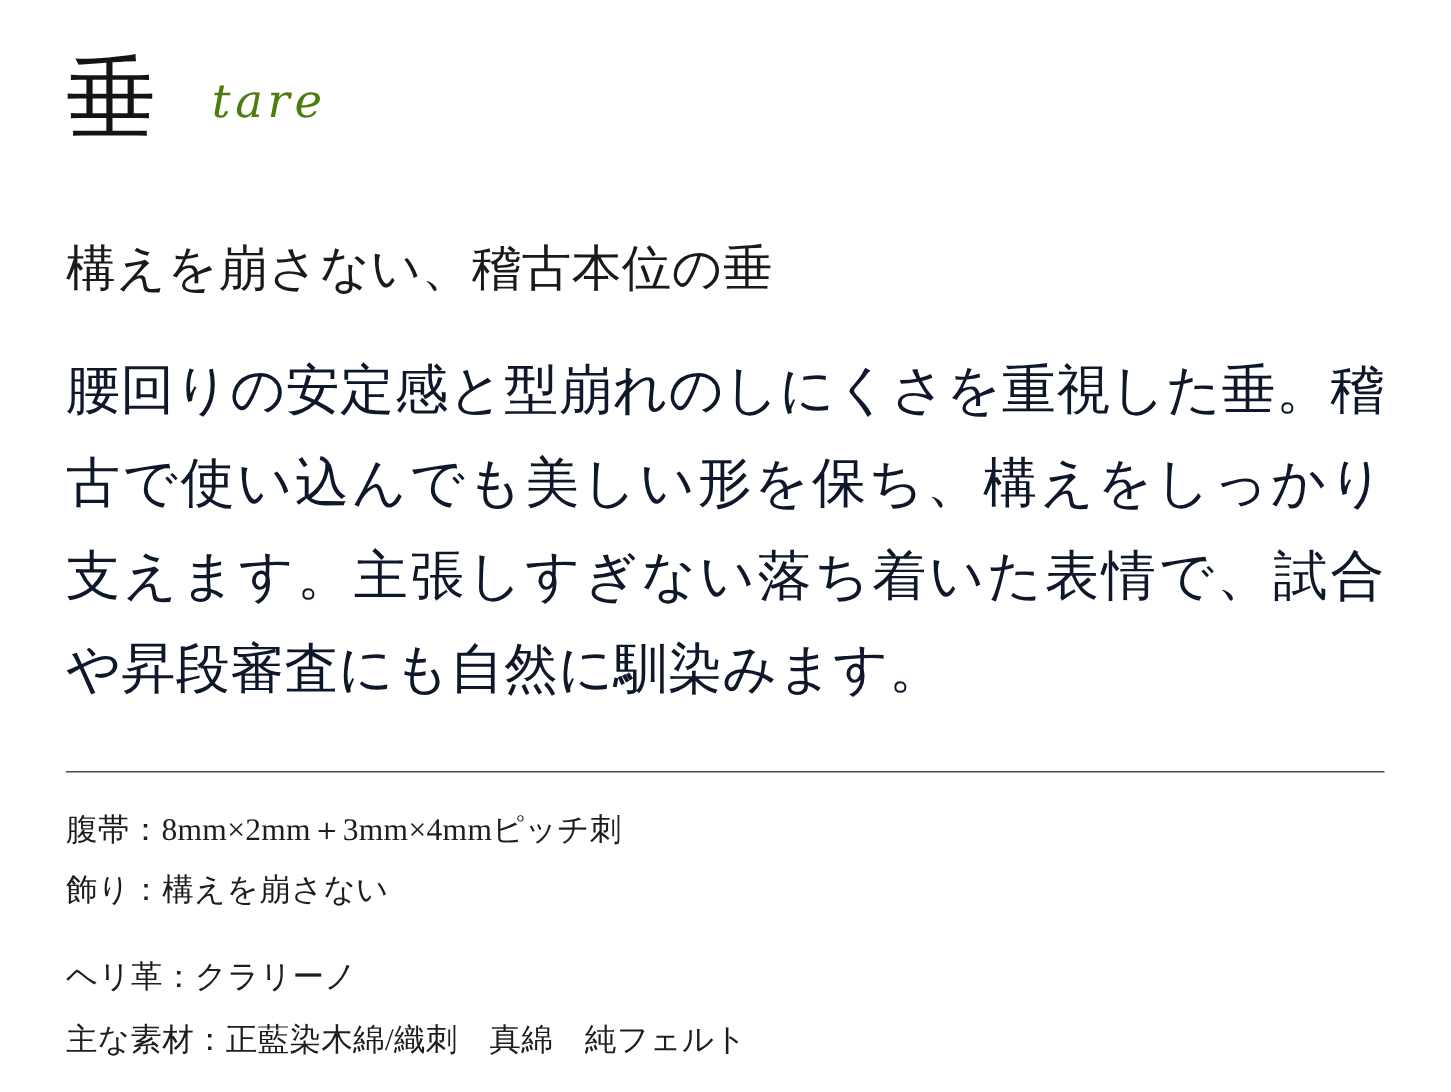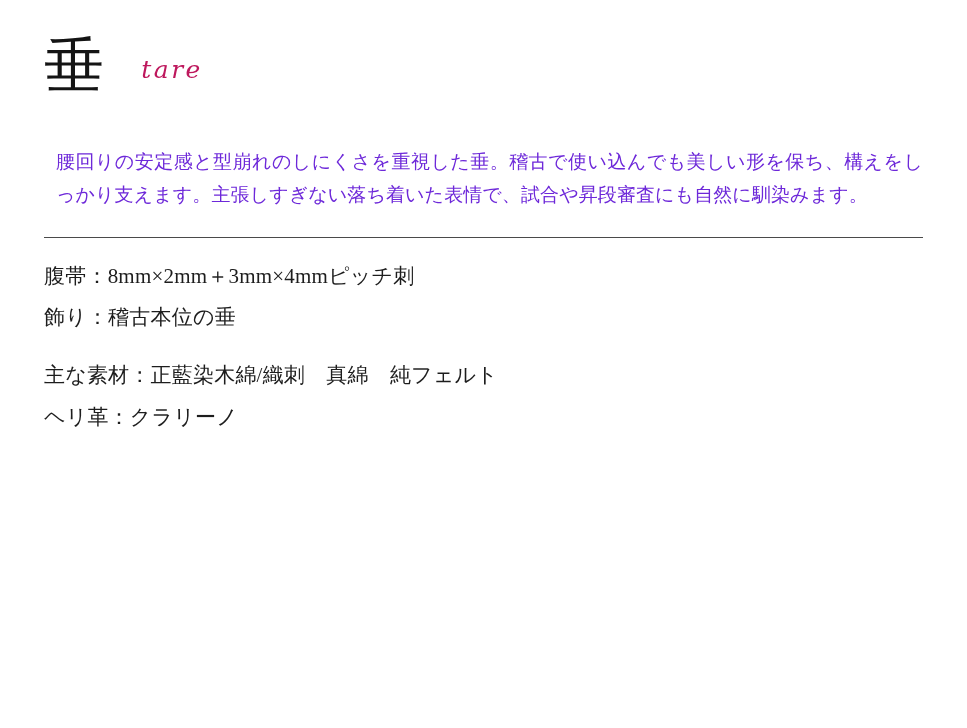--- a/index.html
+++ b/index.html
@@ -33,48 +33,47 @@
     font-family: "Liberation Serif", "DejaVu Serif", serif;
     font-size: 60px;
     line-height: 1;
     letter-spacing: 0.02em;
     color: #141414;
     font-weight: 400;
   }
   .romaji-title {
     font-family: "DejaVu Serif", "Liberation Serif", serif;
     font-style: italic;
-    font-size: 25px;
+    font-size: 31px;
     letter-spacing: 0.10em;
-    color: #be185d;
+    color: #4d7c0f;
     position: relative;
     top: -8px;
   }
 
   
   .headline {
     margin-top: 38px;
     font-size: 33px;
     line-height: 1.35;
     letter-spacing: 0.01em;
     color: #1a1a1a;
     font-weight: 400;
   }
 
   
   .lede {
     margin-top: 26px;
-    font-size: 19px;
+    font-size: 36px;
     line-height: 1.72;
     letter-spacing: 0.005em;
-    color: #6d28d9;
+    color: #0f172a;
     text-align: justify;
     text-justify: inter-character;
     max-width: 880px;
-    margin-left: 12px;
   }
 
   
   .divider {
     margin-top: 26px;
     border: 0;
     border-top: 1px solid #4a4a4a;
     width: 100%;
   }
 
@@ -99,28 +98,29 @@
 </head>
 <body>
 
 <div class="page">
 
   <div class="header">
     <div class="kanji-title">垂</div>
     <div class="romaji-title">tare</div>
   </div>
 
+  <h2 class="headline">構えを崩さない、稽古本位の垂</h2>
 
   <p class="lede">腰回りの安定感と型崩れのしにくさを重視した垂。稽古で使い込んでも美しい形を保ち、構えをしっかり支えます。主張しすぎない落ち着いた表情で、試合や昇段審査にも自然に馴染みます。</p>
 
   <hr class="divider">
 
   <div class="specs">
     <div class="spec-line">腹帯：8mm×2mm＋3mm×4mmピッチ刺</div>
-    <div class="spec-line">飾り：稽古本位の垂</div>
+    <div class="spec-line">飾り：構えを崩さない</div>
   </div>
 
   <div class="specs specs-group-2">
+    <div class="spec-line">ヘリ革：クラリーノ</div>
     <div class="spec-line">主な素材：正藍染木綿/織刺　真綿　純フェルト</div>
-    <div class="spec-line">ヘリ革：クラリーノ</div>
   </div>
 
 </div>
 
 </body></html>

